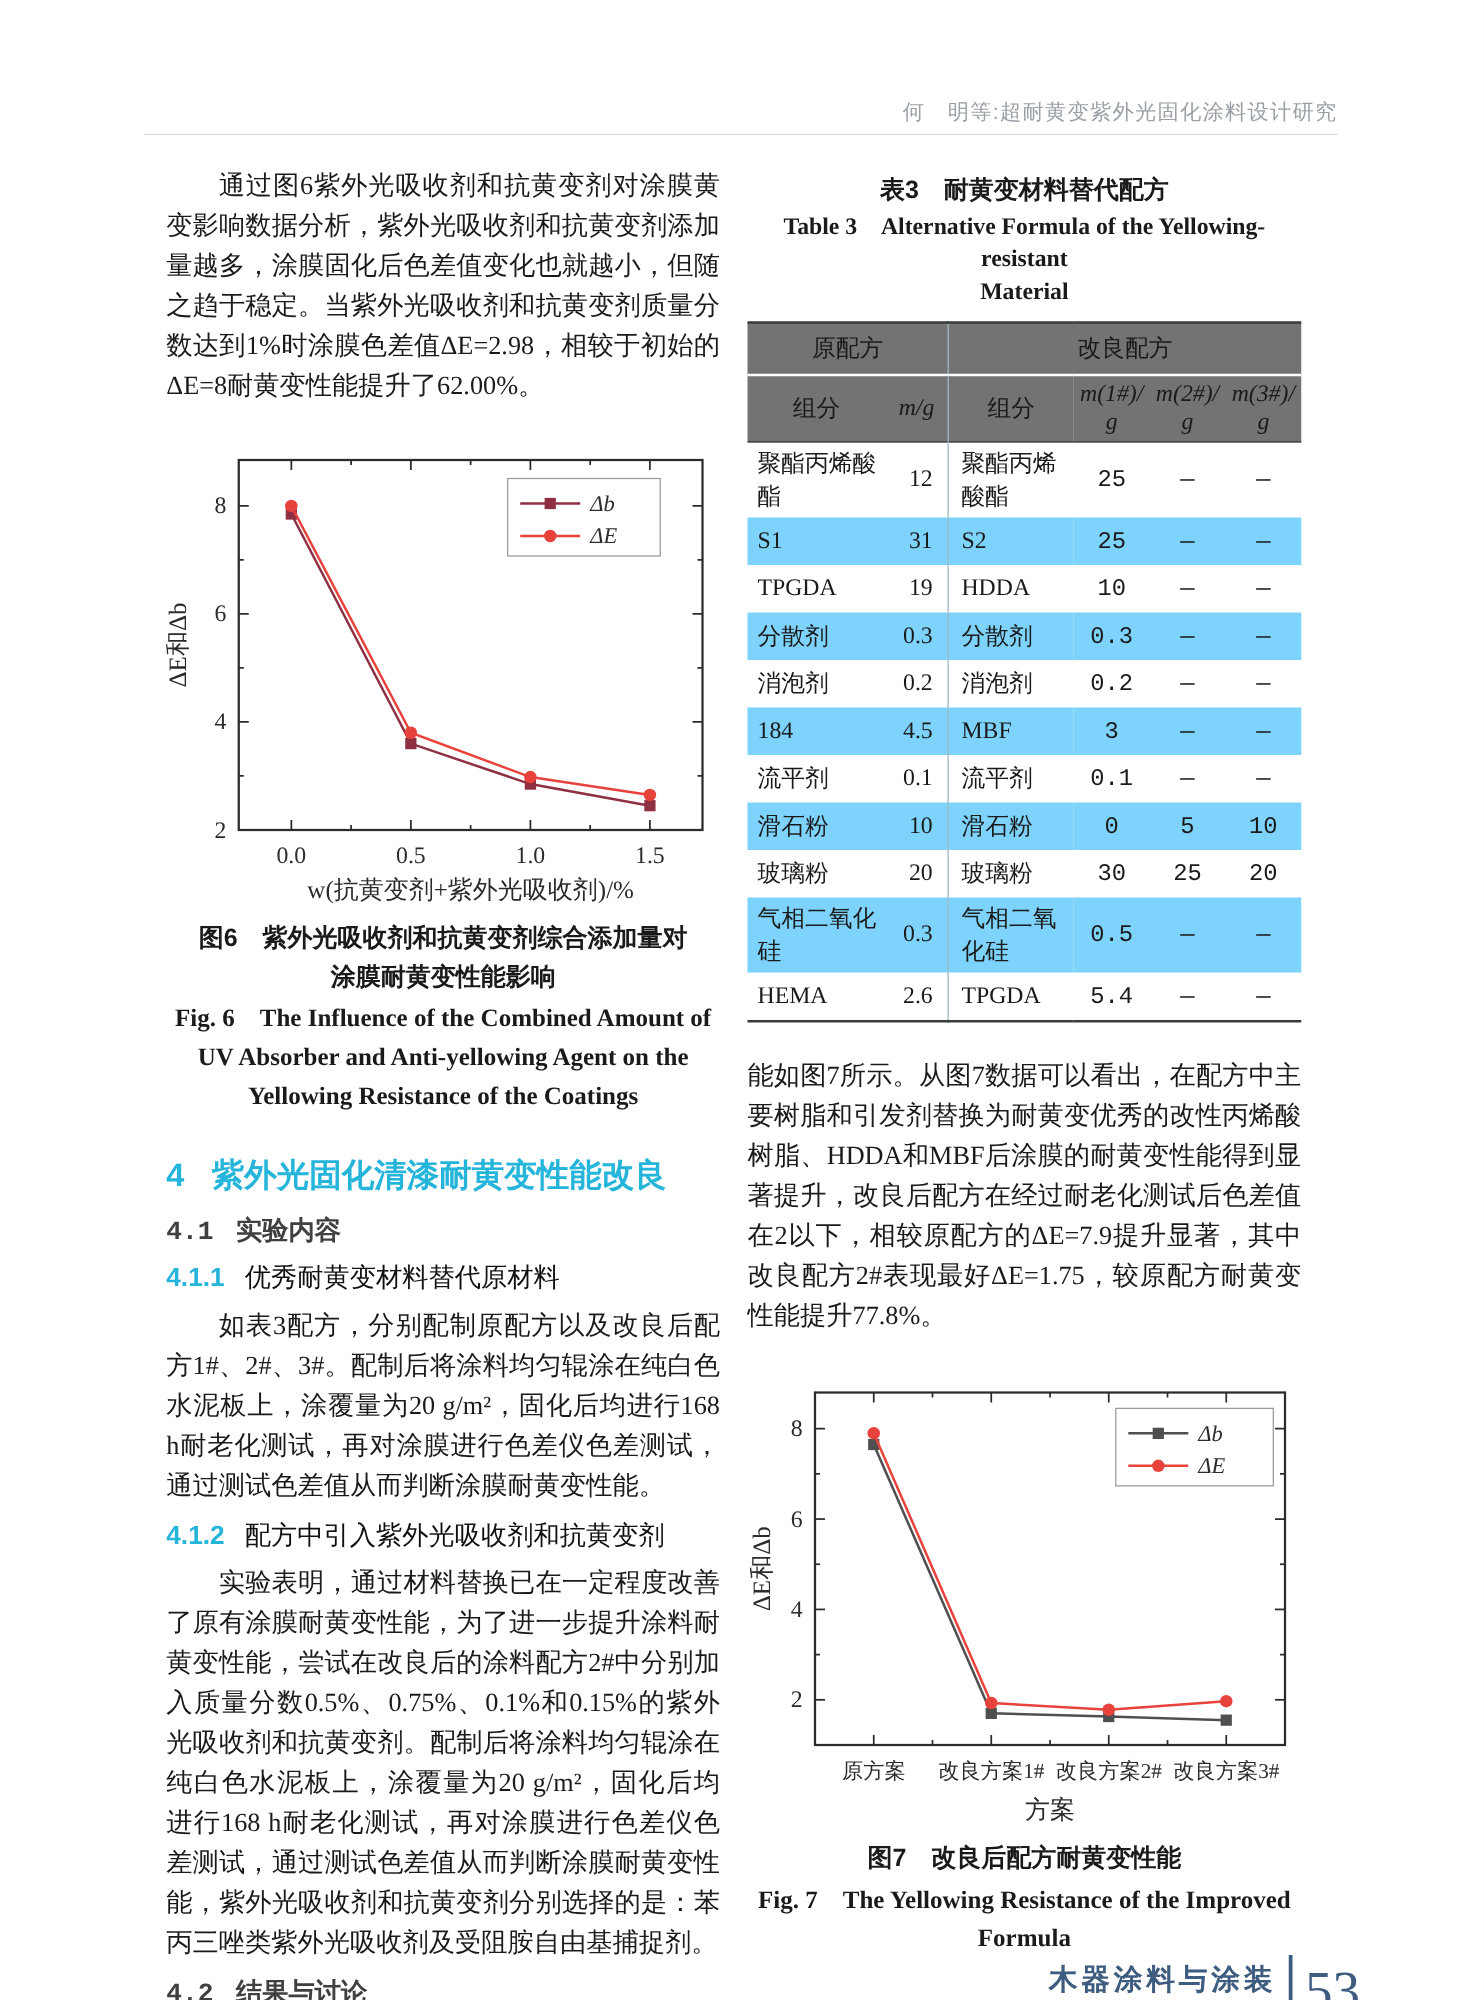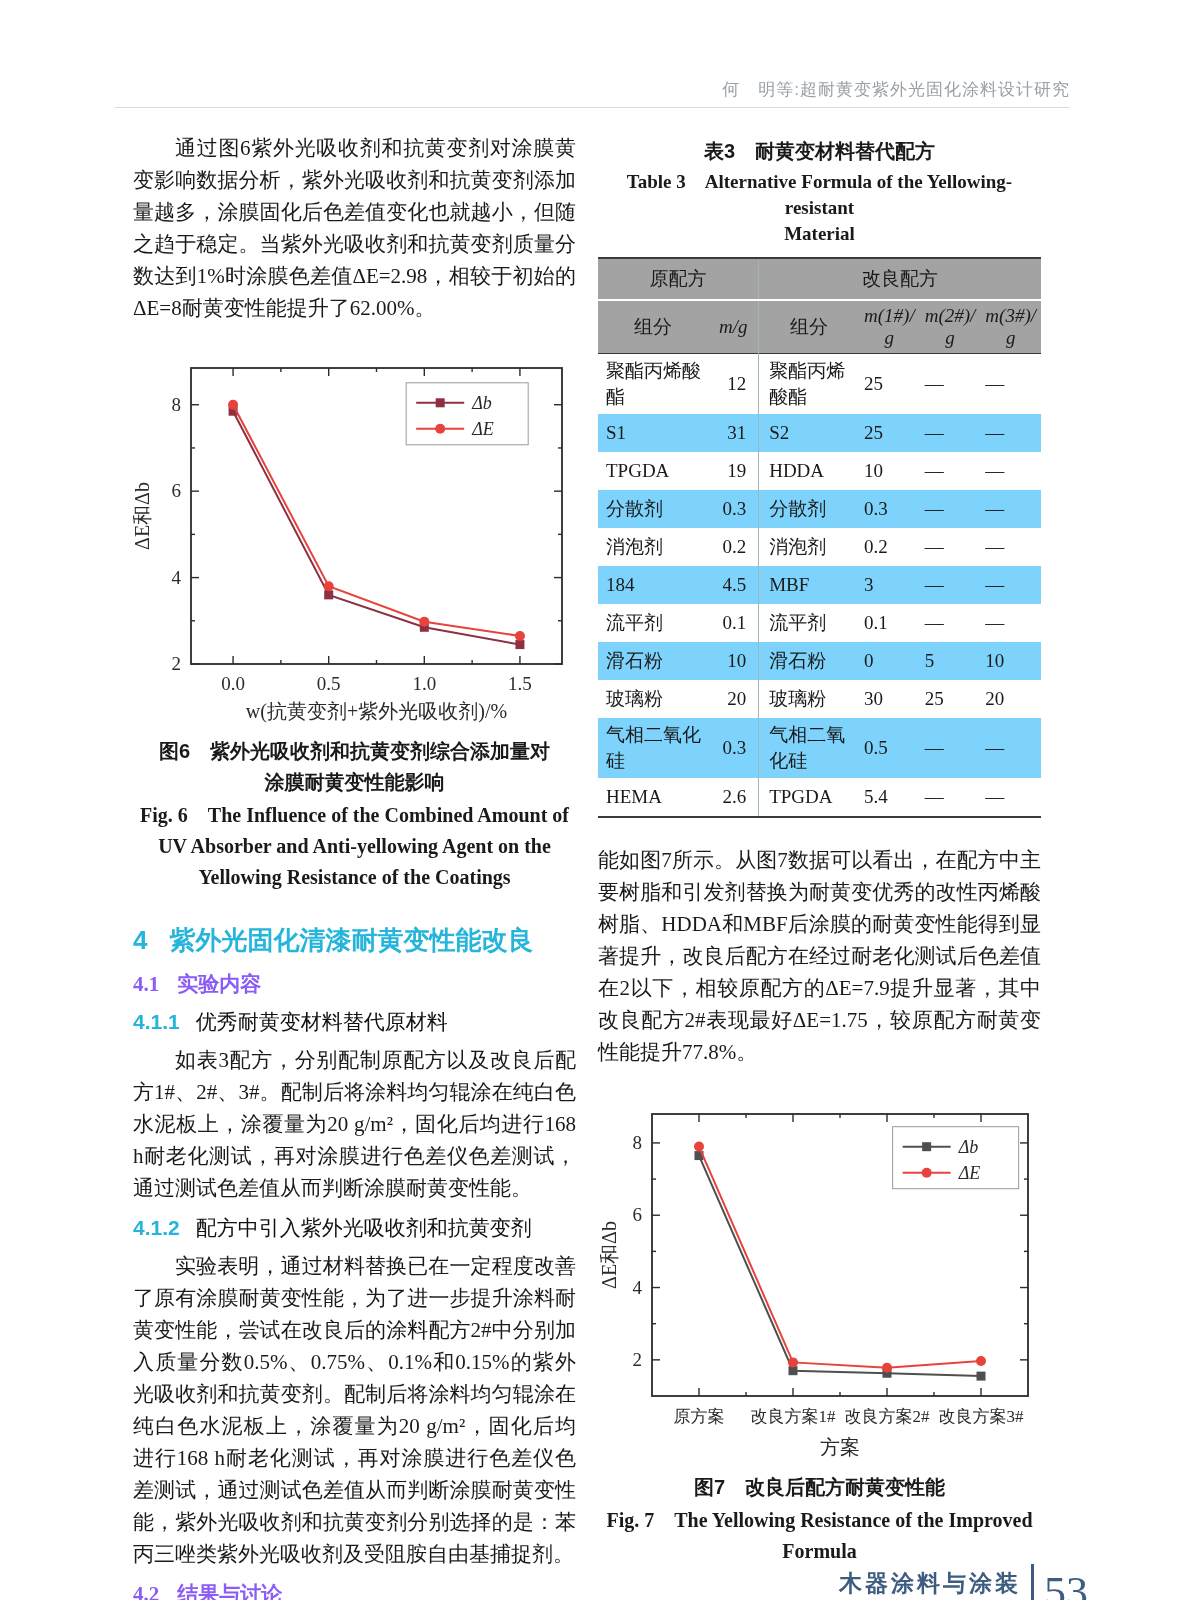--- a/index.html
+++ b/index.html
@@ -12,49 +12,49 @@
   
   .col-left{position:absolute;left:133px;top:132px;width:443px;}
   .col-right{position:absolute;left:598px;top:132px;width:443px;}
   
   .para{font-size:21px;line-height:32px;text-align:justify;margin:0;}
   .para.indent{text-indent:2em;}
   
   .h-main{font-family:"Liberation Sans",sans-serif;font-weight:bold;font-size:26px;
           color:#25b4da;margin:30px 0 12px 0;}
   .h-main .num{margin-right:22px;}
-  .h-sub{font-family:Liberation Serif, serif;font-weight:bold;font-size:21px;
-         color:#8b5cf6;margin:10px 0 8px 0;}
+  .h-sub{font-family:Liberation Mono, monospace;font-weight:bold;font-size:21px;
+         color:#404040;margin:10px 0 8px 0;}
   .h-sub .num{margin-right:18px;}
   .h-sub3{font-size:21px;margin:10px 0 8px 0;}
   .h-sub3 .num{font-family:"Liberation Sans",sans-serif;font-weight:bold;color:#25b4da;margin-right:16px;}
   .h-sub3 .ttl{color:#111;}
   
   .figure{margin-top:32px;text-align:center;}
   .figure svg{display:block;margin:0 auto;}
   .cap-zh{font-family:Liberation Sans, sans-serif;font-weight:bold;font-size:20px;
           text-align:center;line-height:31px;margin-top:8px;}
   .cap-en{font-family:"Liberation Serif",serif;font-weight:bold;font-size:20px;
           text-align:center;line-height:31px;margin-top:2px;}
   
   .tbl-title-zh{font-family:"Liberation Sans",sans-serif;font-weight:bold;font-size:20px;
                 text-align:center;margin-top:6px;}
   .tbl-title-en{font-family:"Liberation Serif",serif;font-weight:bold;font-size:19px;
                 text-align:center;line-height:26px;margin-top:4px;}
   table.t3{border-collapse:collapse;width:100%;margin-top:10px;font-size:19px;
            border-top:2px solid #3a3a3a;border-bottom:2px solid #3a3a3a;}
   table.t3 th,table.t3 td{font-weight:normal;padding:4px 5px;height:30px;}
-  table.t3 thead th{background:#a3a3a3;text-align:center;}
+  table.t3 thead th{background:#737373;text-align:center;}
   table.t3 thead tr.grp th{border-bottom:2px solid #ffffff;height:32px;}
   table.t3 thead{border-bottom:1px solid #3a3a3a;}
   table.t3 .vdiv{border-right:1px solid #9db6bf;}
   table.t3 td.c0{text-align:left;padding-left:8px;}
   table.t3 td.c1{text-align:right;padding-right:12px;}
   table.t3 td.c2{text-align:left;padding-left:10px;}
-  table.t3 td.c3,table.t3 td.c4,table.t3 td.c5{}
+  table.t3 td.c3,table.t3 td.c4,table.t3 td.c5{text-align:center;font-family:Liberation Mono, monospace;}
   table.t3 tr.stripe td{background:#7dd3fc;}
   .pre{white-space:pre-line;line-height:22px;}
   .mitalic{font-style:italic;}
   
   .footer{position:absolute;top:1564px;right:147px;display:flex;align-items:center;}
   .f-journal{text-align:right;margin-right:10px;}
   .f-zh{font-family:"Liberation Sans",sans-serif;font-weight:bold;font-size:23px;
         color:#3d5c80;letter-spacing:3px;}
   .f-en{font-family:"Liberation Serif",serif;font-size:14px;color:#63788e;margin-top:2px;}
   .f-bar{width:3px;height:56px;background:#3d5c80;margin-right:10px;}

